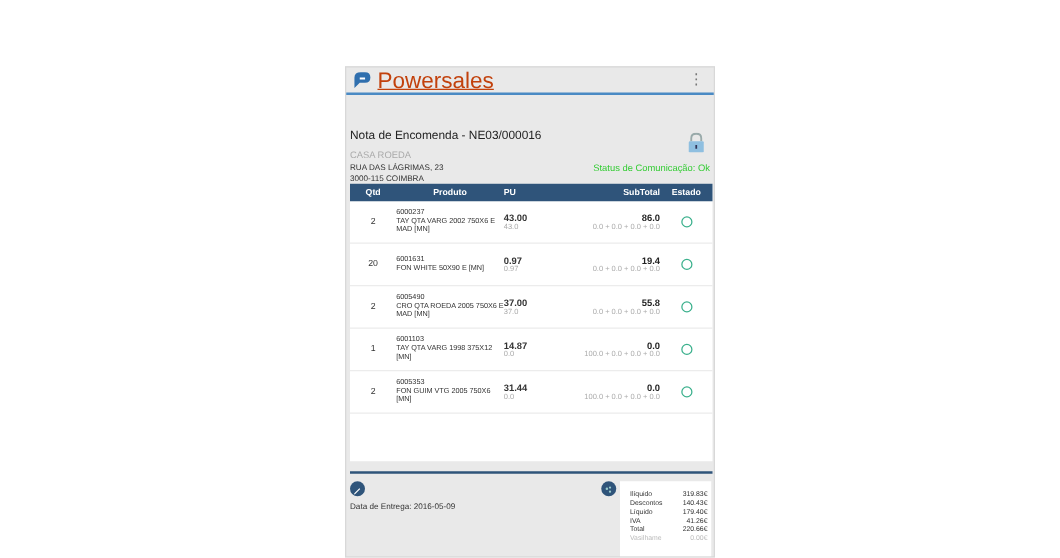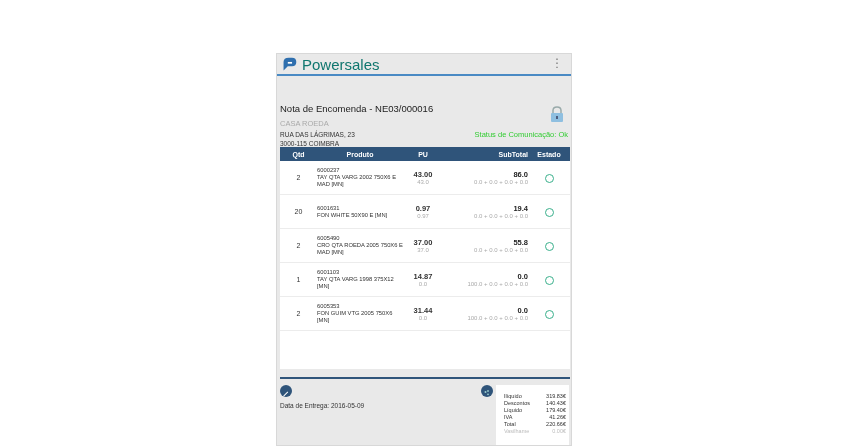--- a/index.html
+++ b/index.html
@@ -1,33 +1,33 @@
 <!DOCTYPE html>
 <html><head>
 <meta charset="utf-8">
 <style>
   html,body{margin:0;padding:0;}
   body{width:848px;height:446px;background:#ffffff;position:relative;overflow:hidden;font-family:"Liberation Sans",sans-serif;}
   .device{position:absolute;left:276px;top:53px;width:296px;height:393px;background:#e9e9e9;border:1px solid #d8d8d8;box-sizing:border-box;}
   .appbar{height:20px;display:flex;align-items:center;padding:0 4px;position:relative;}
   .appbar .logo{width:17px;height:17px;margin-right:4px;}
-  .appbar .title{font-size:15px;color:#0f766e;}
+  .appbar .title{font-size:18px;color:#c2410c;text-decoration:underline;}
   .appbar .menu{position:absolute;right:8px;top:3px;font-size:12px;color:#777;cursor:pointer;line-height:12px;}
   .bar-line{height:2px;background:#4a8ac4;margin:0 0;}
   .header{position:relative;padding:3px 3px 0 3px;height:66px;margin-top:24px;}
   .header .doc{font-size:9.5px;color:#222;}
   .header .client{font-size:7.5px;color:#aaa;margin-top:5px;}
   .header .addr{font-size:6.5px;color:#333;line-height:9px;margin-top:2px;}
   .header .lock{position:absolute;right:7px;top:6px;width:14px;height:16px;}
   .table{position:absolute;left:3px;top:93px;width:290px;height:222px;background:#ffffff;}
   .thead{height:14px;background:#2f547a;display:flex;align-items:center;color:#fff;font-size:7px;font-weight:bold;}
   .row{height:34px;display:flex;align-items:center;border-bottom:1px solid #ececec;box-sizing:border-box;}
   .c-qtd{width:37px;text-align:center;font-size:7px;color:#333;}
   .c-prod{width:86px;font-size:5.8px;color:#333;line-height:7px;}
-  .c-pu{width:40px;text-align:center;}
+  .c-pu{width:40px;}
   .c-sub{width:85px;text-align:right;}
   .c-est{width:42px;text-align:center;}
   .thead .c-qtd,.thead .c-prod,.thead .c-pu,.thead .c-sub,.thead .c-est{color:#fff;font-size:7px;}
   .thead .c-prod{text-align:center;}
   .pu-main{font-size:7.5px;color:#333;font-weight:bold;}
   .pu-sub{font-size:6px;color:#aaa;}
   .sub-main{font-size:7.5px;color:#222;font-weight:bold;}
   .sub-sub{font-size:6px;color:#aaa;}
   .circle{display:inline-block;width:7px;height:7px;border:1.2px solid #3ab08c;border-radius:50%;}
   .footer-line{position:absolute;left:3px;top:323px;width:290px;height:2px;background:#2f547a;}

